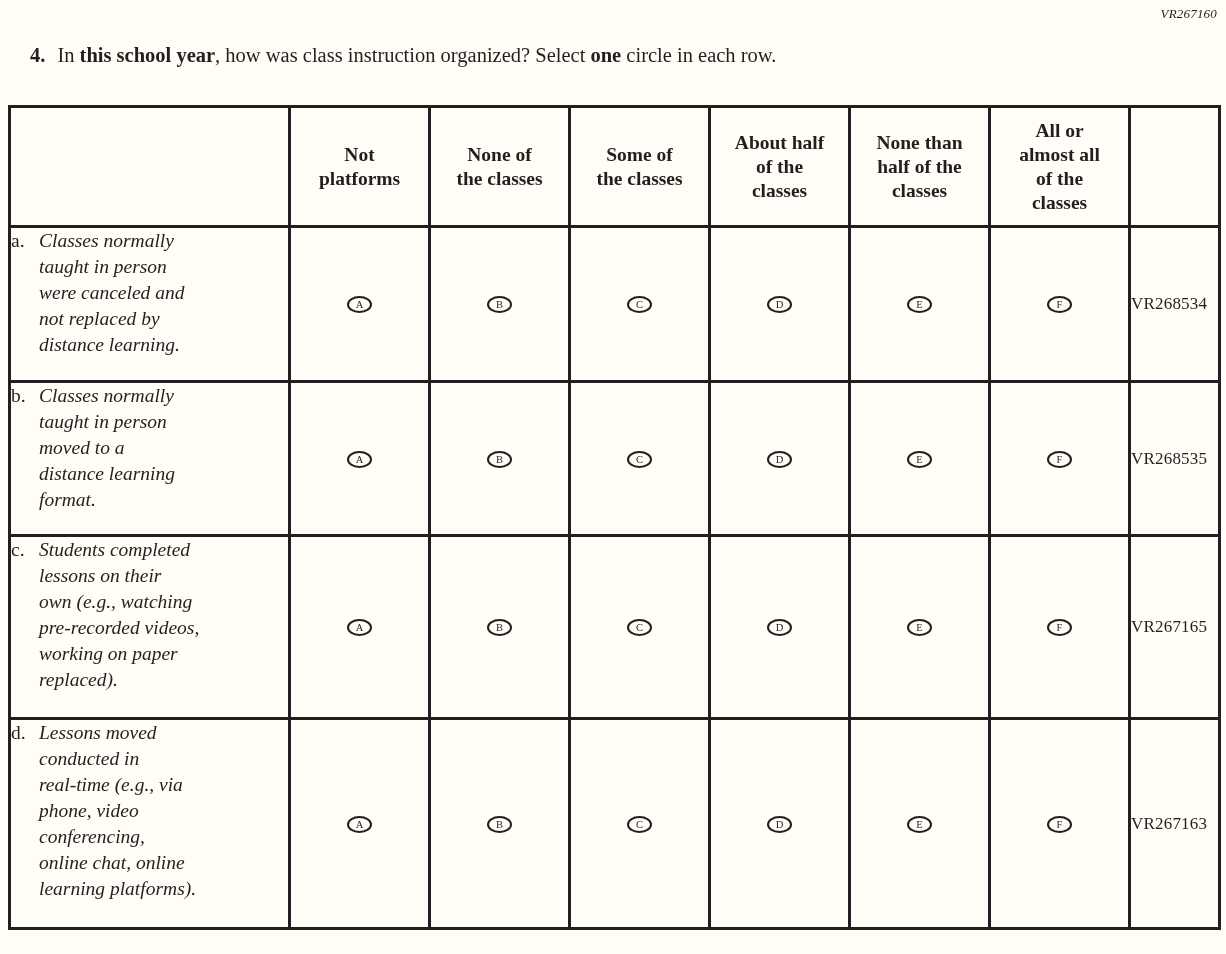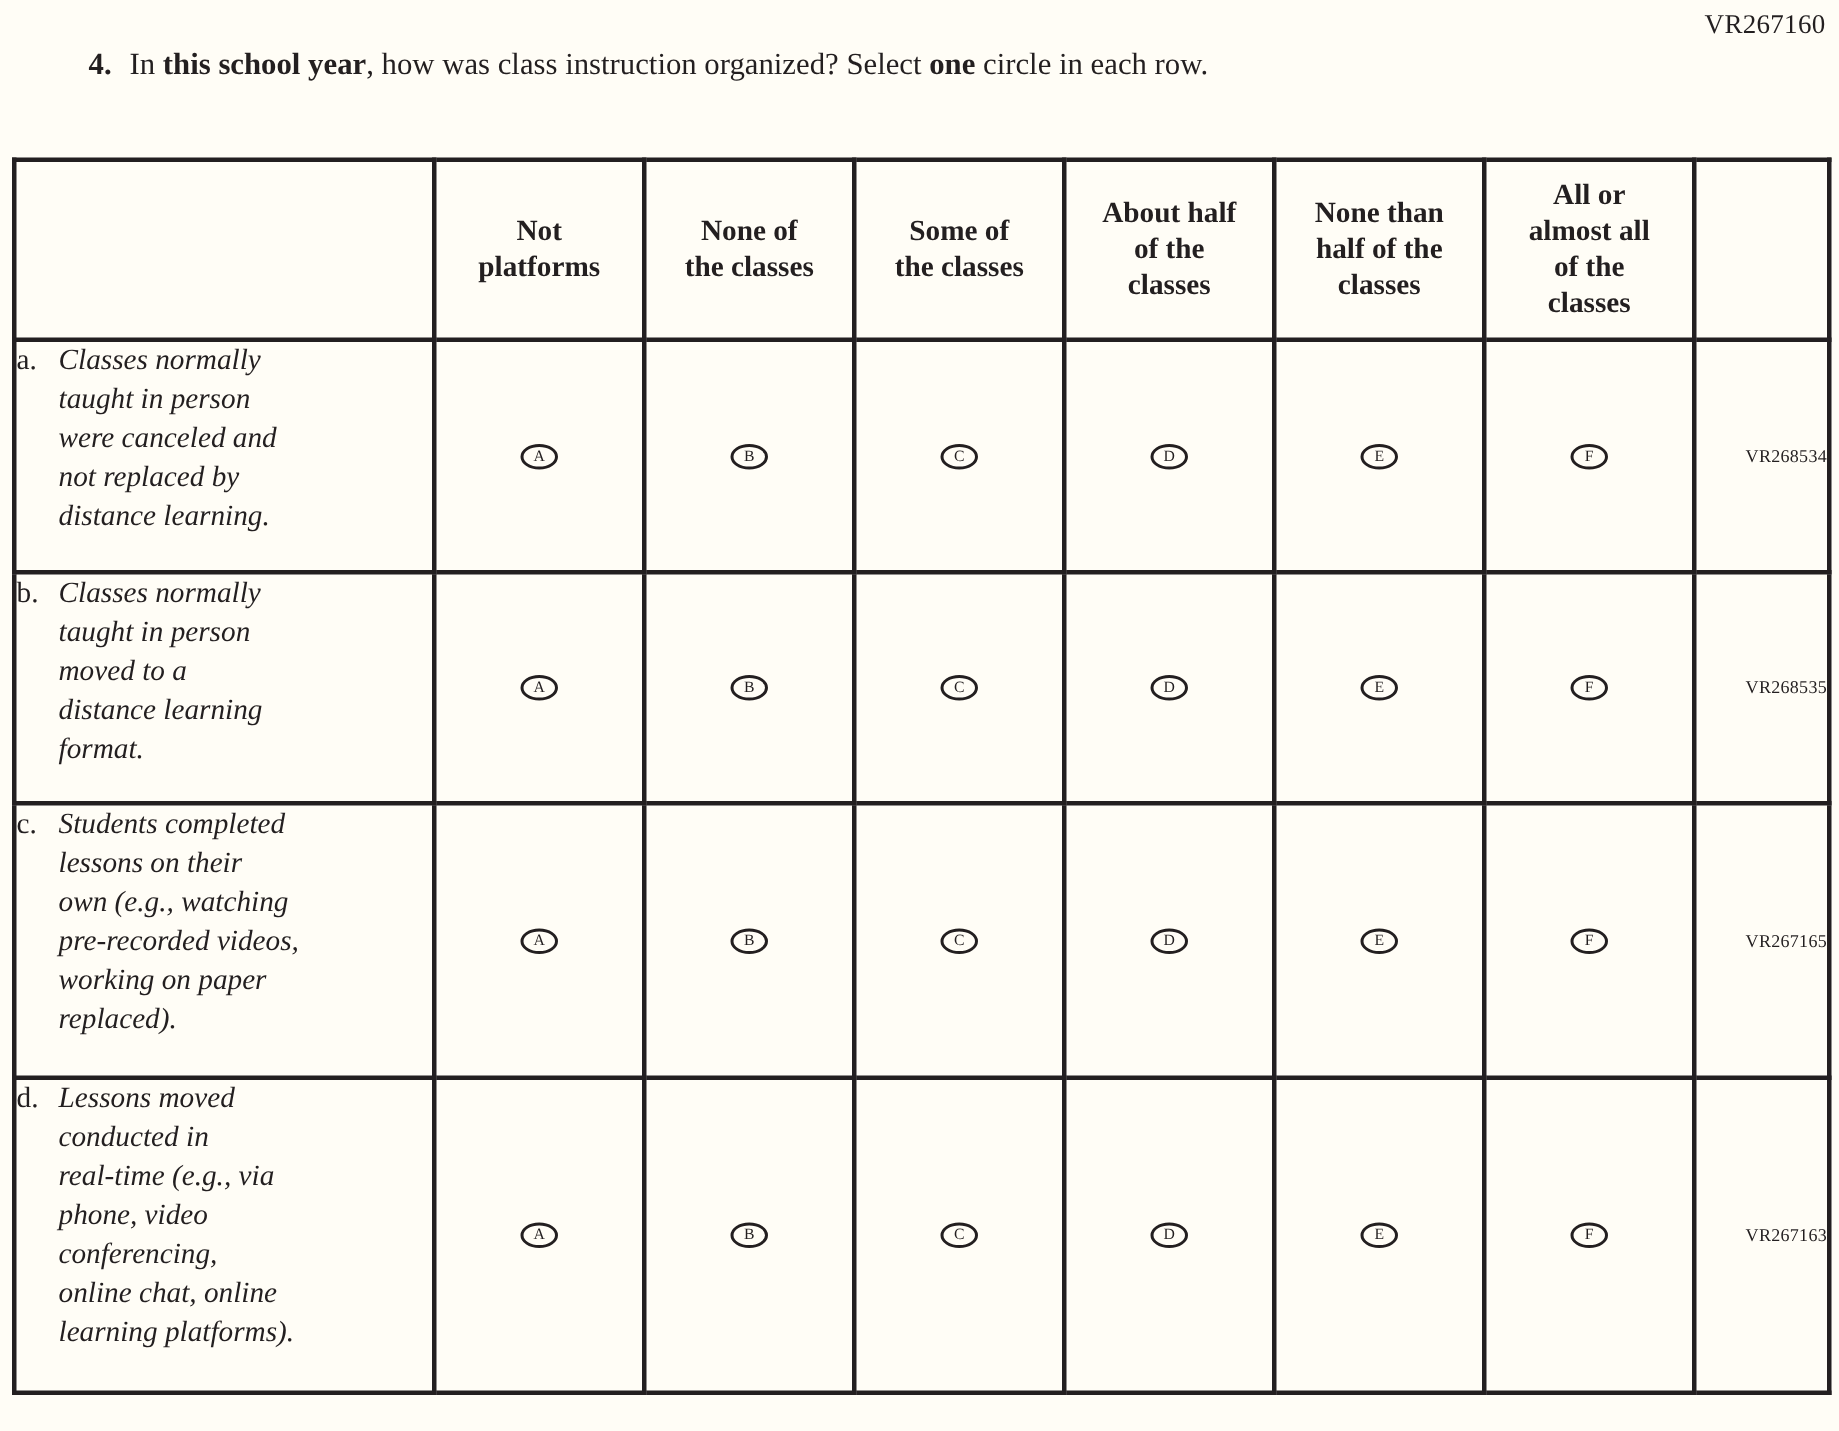--- a/index.html
+++ b/index.html
@@ -15,31 +15,31 @@
     background: var(--paper);
     color: var(--ink);
     font-family: "Liberation Serif", "DejaVu Serif", serif;
     overflow: hidden;
   }
 
   .page-code {
     position: absolute;
     top: 6px;
     right: 9px;
-    font-size: 18px;
+    font-size: 13px;
     letter-spacing: 0.2px;
+    font-style: italic;
   }
 
   .question {
     position: absolute;
-    top: 32px;
+    top: 44px;
     left: 30px;
     font-size: 20.5px;
     white-space: nowrap;
-    margin-left: 29px;
   }
   .question .q-num {
     font-weight: bold;
     margin-right: 12px;
   }
   .question .b { font-weight: bold; }
 
   table.survey {
     position: absolute;
     left: 8px;
@@ -96,23 +96,23 @@
     border-radius: 50%;
     font-size: 10.5px;
     line-height: 13px;
     text-align: center;
     vertical-align: middle;
     cursor: pointer;
     background: transparent;
   }
 
   td.code-cell {
-    text-align: right;
-    vertical-align: middle;
-    font-size: 12px;
+    text-align: left;
+    vertical-align: middle;
+    font-size: 17px;
     letter-spacing: 0.2px;
   }
 </style>
 </head>
 <body>
 
 <div class="page-code">VR267160</div>
 
 <div class="question">
   <span class="q-num">4.</span><span>In </span><span class="b">this school year</span><span>, how was class instruction organized? Select </span><span class="b">one</span><span> circle in each row.</span>

